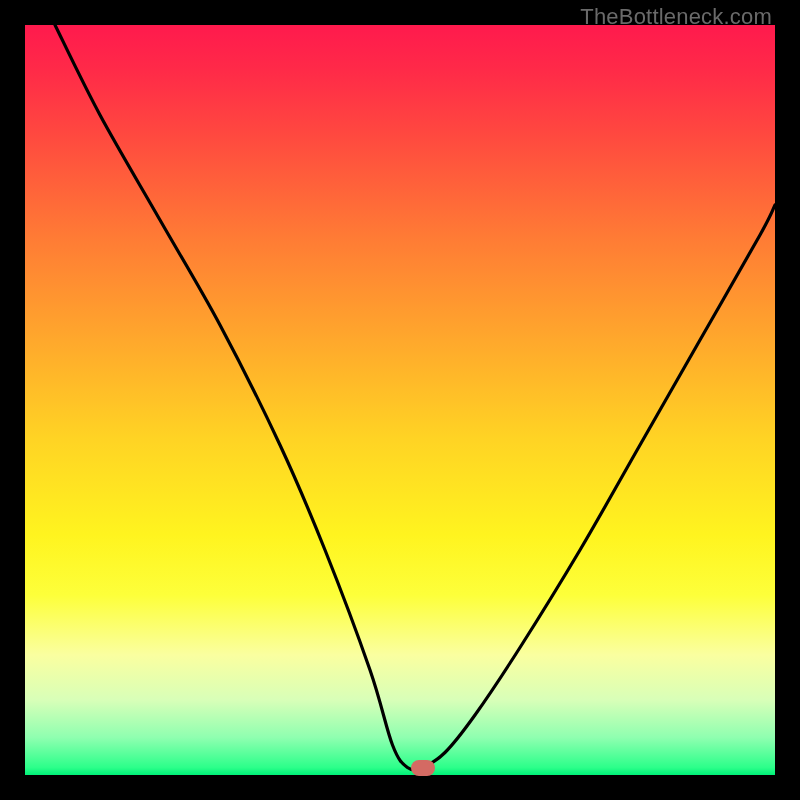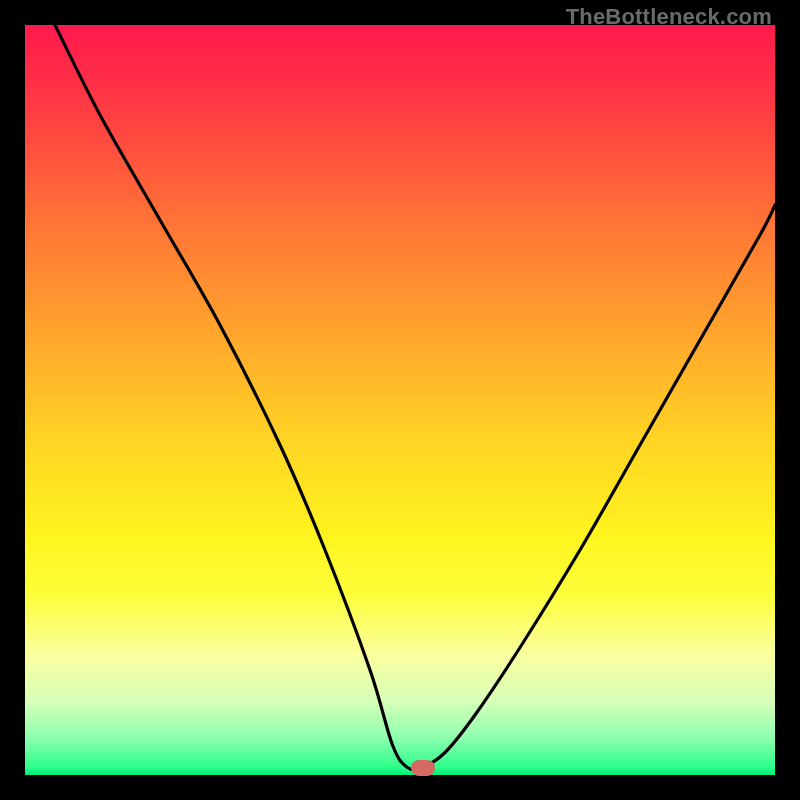--- a/index.html
+++ b/index.html
@@ -40,21 +40,21 @@
       #2cff8a 99%,
       #00f078 100%
     );
   }
   .watermark {
     position: absolute;
     top: 4px;
     right: 28px;
     color: #6a6a6a;
     font-size: 22px;
-    font-weight: 700;
+    font-weight: 400;
     letter-spacing: 0.2px;
     z-index: 5;
   }
   svg.curve {
     position: absolute;
     left: 0;
     top: 0;
     width: 750px;
     height: 750px;
   }

